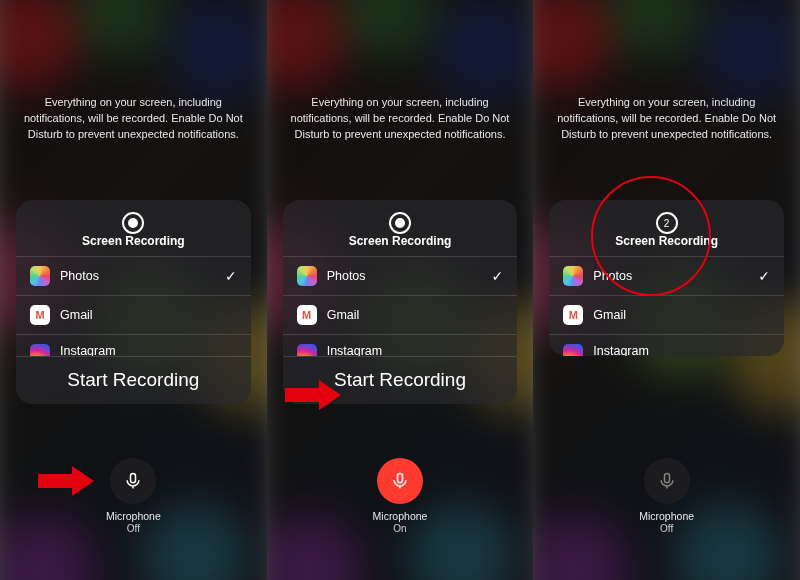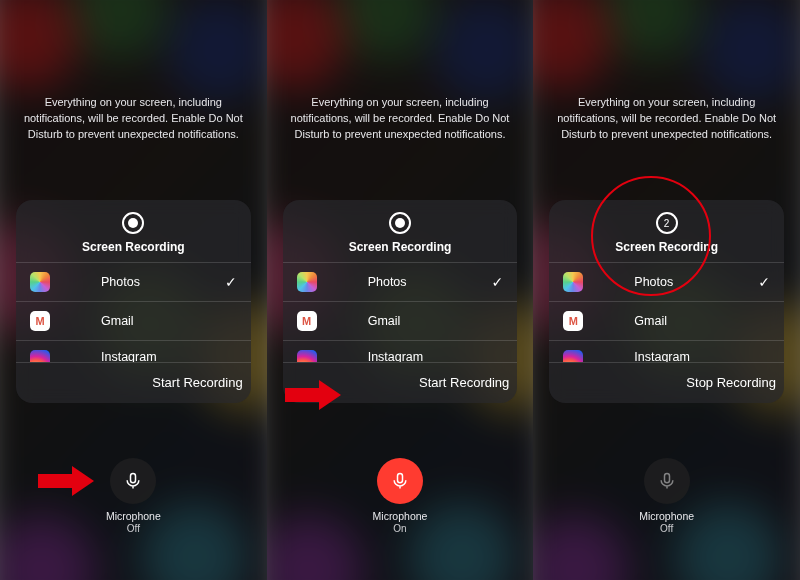--- a/index.html
+++ b/index.html
@@ -34,37 +34,37 @@
     backdrop-filter: blur(8px);
     overflow: hidden;
   }
   .card-head { text-align: center; padding: 12px 8px 8px; }
   .rec-outer {
     width: 22px; height: 22px; border: 2px solid #fff; border-radius: 50%;
     display: inline-flex; align-items: center; justify-content: center;
     font-size: 10px; font-weight: 500;
   }
   .rec-dot { width: 10px; height: 10px; background:#fff; border-radius:50%; }
-  .card-title { font-size: 12px; font-weight: 600; margin-top: 6px; }
+  .card-title { font-size: 12px; font-weight: 600; margin-top: 0; }
   .row {
     display:flex; align-items:center; gap:10px;
     padding: 9px 14px; border-top: 0.5px solid rgba(255,255,255,0.15);
     font-size: 12.5px;
   }
   .row.clipped { padding-bottom: 0; height: 22px; align-items:flex-start; overflow:hidden;justify-content:flex-end; }
   .app-ico { width:20px; height:20px; border-radius:5px; flex:0 0 20px; display:flex; align-items:center; justify-content:center; font-size:11px; font-weight:700; }
   .ico-photos { background: conic-gradient(#f6c750,#f08a3c,#e94a63,#c55fd6,#6a86e8,#4fc4e8,#57d08a,#b6e26a,#f6c750); }
   .ico-gmail  { background:#fff; color:#d54; }
   .ico-insta  { background: radial-gradient(circle at 30% 110%,#fdf497 0,#fd5949 45%,#d6249f 60%,#285AEB 90%); }
-  .row-label { flex:1;margin-left:41px; }
+  .row-label { flex:1; }
   .check { font-size:14px; }
   .action {
-    text-align:right; padding: 12px 8px 13px;
+    text-align:center; padding: 12px 8px 13px;
     border-top: 0.5px solid rgba(255,255,255,0.15);
-    font-size: 13px;
+    font-size: 19px;
   }
   .mic-wrap {
     position:absolute; left:0; right:0; top: 458px;
     display:flex; flex-direction:column; align-items:center; gap:6px;
   }
   .mic-btn {
     width:46px; height:46px; border-radius:50%;
     display:flex; align-items:center; justify-content:center;
   }
   .mic-off { background: rgba(30,30,32,0.85); }
@@ -202,21 +202,20 @@
           <span class="check">✓</span>
         </div>
         <div class="row">
           <span class="app-ico ico-gmail">M</span>
           <span class="row-label">Gmail</span>
         </div>
         <div class="row clipped">
           <span class="app-ico ico-insta"></span>
           <span class="row-label">Instagram</span>
         </div>
-        <div class="action">Stop Recording</div>
       </div>
 
       <div class="mic-wrap">
         <div class="mic-btn mic-off mic-dim">
           <svg width="20" height="20" viewBox="0 0 24 24" fill="none" stroke="#fff" stroke-width="1.8">
               <rect x="9" y="3" width="6" height="11" rx="3"></rect>
               <path d="M5 11a7 7 0 0 0 14 0M12 18v3"></path>
             </svg>
         </div>
         <div class="mic-label">

